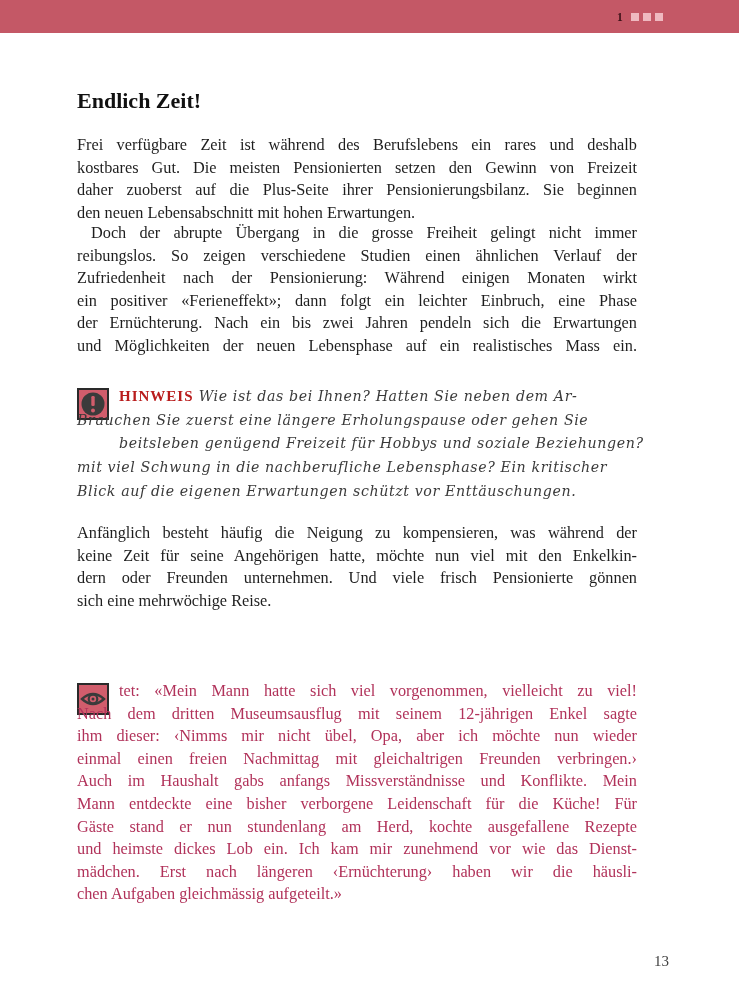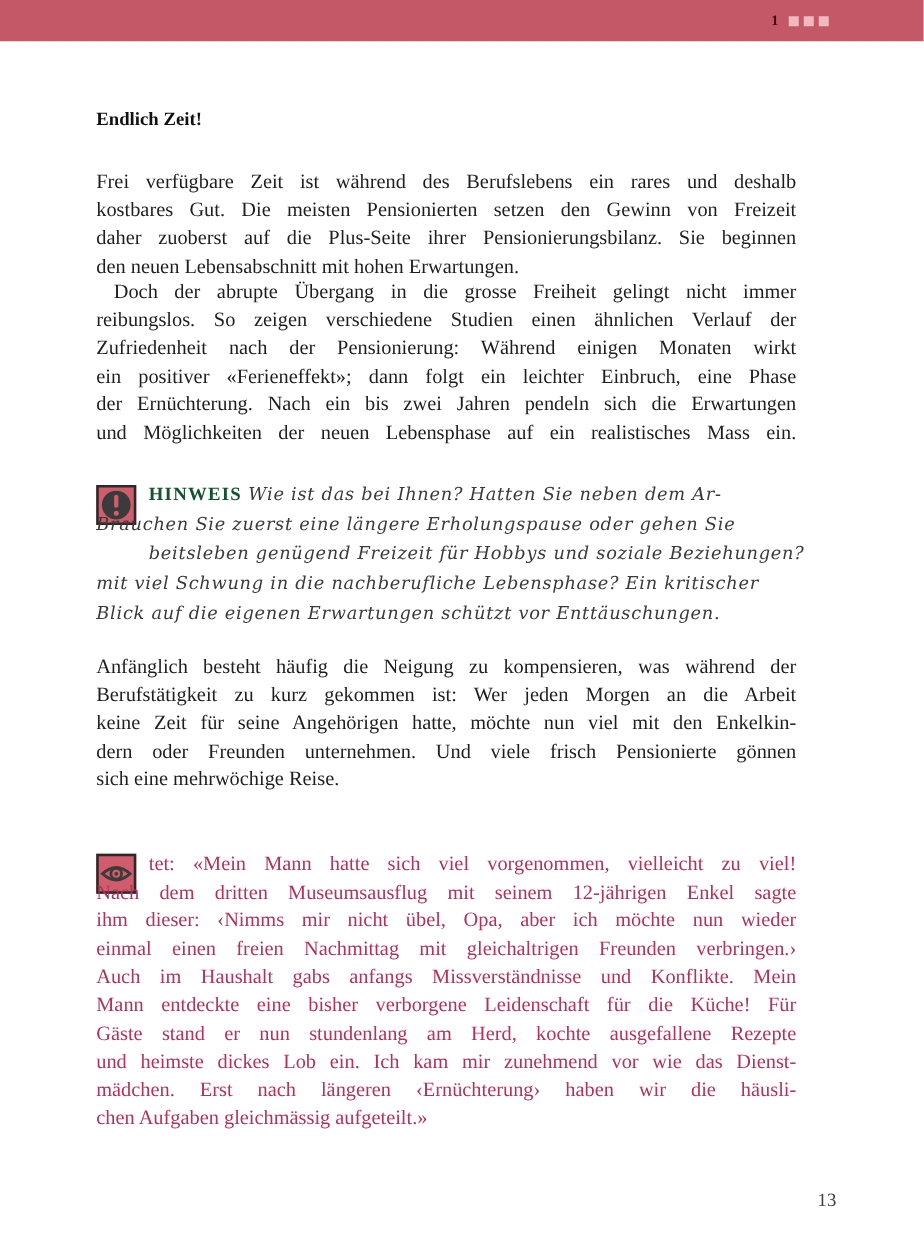--- a/index.html
+++ b/index.html
@@ -4,29 +4,29 @@
 <style>
   html, body { margin:0; padding:0; }
   body { width:739px; height:1000px; background:#ffffff; position:relative; overflow:hidden;
          font-family:"Liberation Serif", "DejaVu Serif", serif; color:#1e1e1e; }
   .header-band { position:absolute; left:0; top:0; width:739px; height:33px; background:#c45866; }
   .header-content { position:absolute; right:68px; top:11px; display:flex; align-items:center;
          font-family:"Liberation Serif", serif; font-weight:bold; font-size:11.5px; letter-spacing:0.3px; color:#3a1016; }
   .header-num { margin-right:8px; }
   .sq { width:8px; height:8px; background:#efb9c0; display:inline-block; margin-right:4px; }
   .sq:last-of-type { margin-right:8px; }
-  .title { position:absolute; left:77px; top:88px; font-size:15px; font-weight:bold; color:#111; margin:0; }
+  .title { position:absolute; left:77px; top:88px; font-size:22px; font-weight:bold; color:#111; margin:0; }
   .para { position:absolute; left:77px; width:560px; font-size:16.3px; line-height:22.6px; margin:0; }
   .para .line { display:block; white-space:nowrap; text-align:justify; text-align-last:justify; }
   .para .line.last { text-align-last:left; }
   .indent { padding-left:14px; }
   .hint { position:absolute; left:77px; top:385px; width:560px; font-family:"DejaVu Serif", serif; font-style:italic;
           font-size:14.2px; line-height:23.7px; color:#3a3a3a; letter-spacing:0.6px; }
   .hint .line { display:block; white-space:nowrap; }
-  .hint-label { font-family:"Liberation Serif", serif; font-style:normal; font-weight:bold; color:#14532d; letter-spacing:1px; font-size:15px;text-align:right; }
+  .hint-label { font-family:"Liberation Serif", serif; font-style:normal; font-weight:bold; color:#b91c1c; letter-spacing:1px; font-size:15px;text-align:right; }
   .icon-box { position:absolute; width:32px; height:32px; background:#d15d6c; border:2px solid #2a2a2a; box-sizing:border-box;
               display:flex; align-items:center; justify-content:center; }
   .story { position:absolute; left:77px; top:680px; width:560px; font-size:16.3px; line-height:22.6px; color:#b1325a; }
   .story .line { display:block; white-space:nowrap; text-align:justify; text-align-last:justify; }
   .story .line.last { text-align-last:left; }
   .story-label { font-weight:bold; letter-spacing:0.3px; }
   .pad-icon { padding-left:42px; }
   .page-number { position:absolute; left:654px; top:953px; font-size:15px; color:#404040; }
 </style>
 </head>
@@ -69,21 +69,20 @@
 <div class="hint">
   <span class="line pad-icon"><span class="hint-label">HINWEIS</span> <span>Wie ist das bei Ihnen? Hatten Sie neben dem Ar-</span></span>
   <span class="line">Brauchen Sie zuerst eine längere Erholungspause oder gehen Sie</span>
   <span class="line pad-icon">beitsleben genügend Freizeit für Hobbys und soziale Beziehungen?</span>
   <span class="line">mit viel Schwung in die nachberufliche Lebensphase? Ein kritischer</span>
   <span class="line">Blick auf die eigenen Erwartungen schützt vor Enttäuschungen.</span>
 </div>
 
 <div class="para" style="top:522px;">
   <span class="line">Anfänglich besteht häufig die Neigung zu kompensieren, was während der</span>
-  <span class="line">Berufstätigkeit zu kurz gekommen ist: Wer jeden Morgen an die Arbeit</span>
   <span class="line">keine Zeit für seine Angehörigen hatte, möchte nun viel mit den Enkelkin-</span>
   <span class="line">dern oder Freunden unternehmen. Und viele frisch Pensionierte gönnen</span>
   <span class="line last">sich eine mehrwöchige Reise.</span>
 </div>
 
 <div class="icon-box" style="left:77px; top:683px;">
   <svg width="26" height="26" viewBox="0 0 26 26">
     <path d="M2 13 Q13 3 24 13 Q13 23 2 13 Z" fill="none" stroke="#3b3b3b" stroke-width="2.4"></path>
     <circle cx="13" cy="13" r="4.3" fill="none" stroke="#3b3b3b" stroke-width="2.2"></circle>
     <circle cx="13" cy="13" r="1.5" fill="#3b3b3b"></circle>

